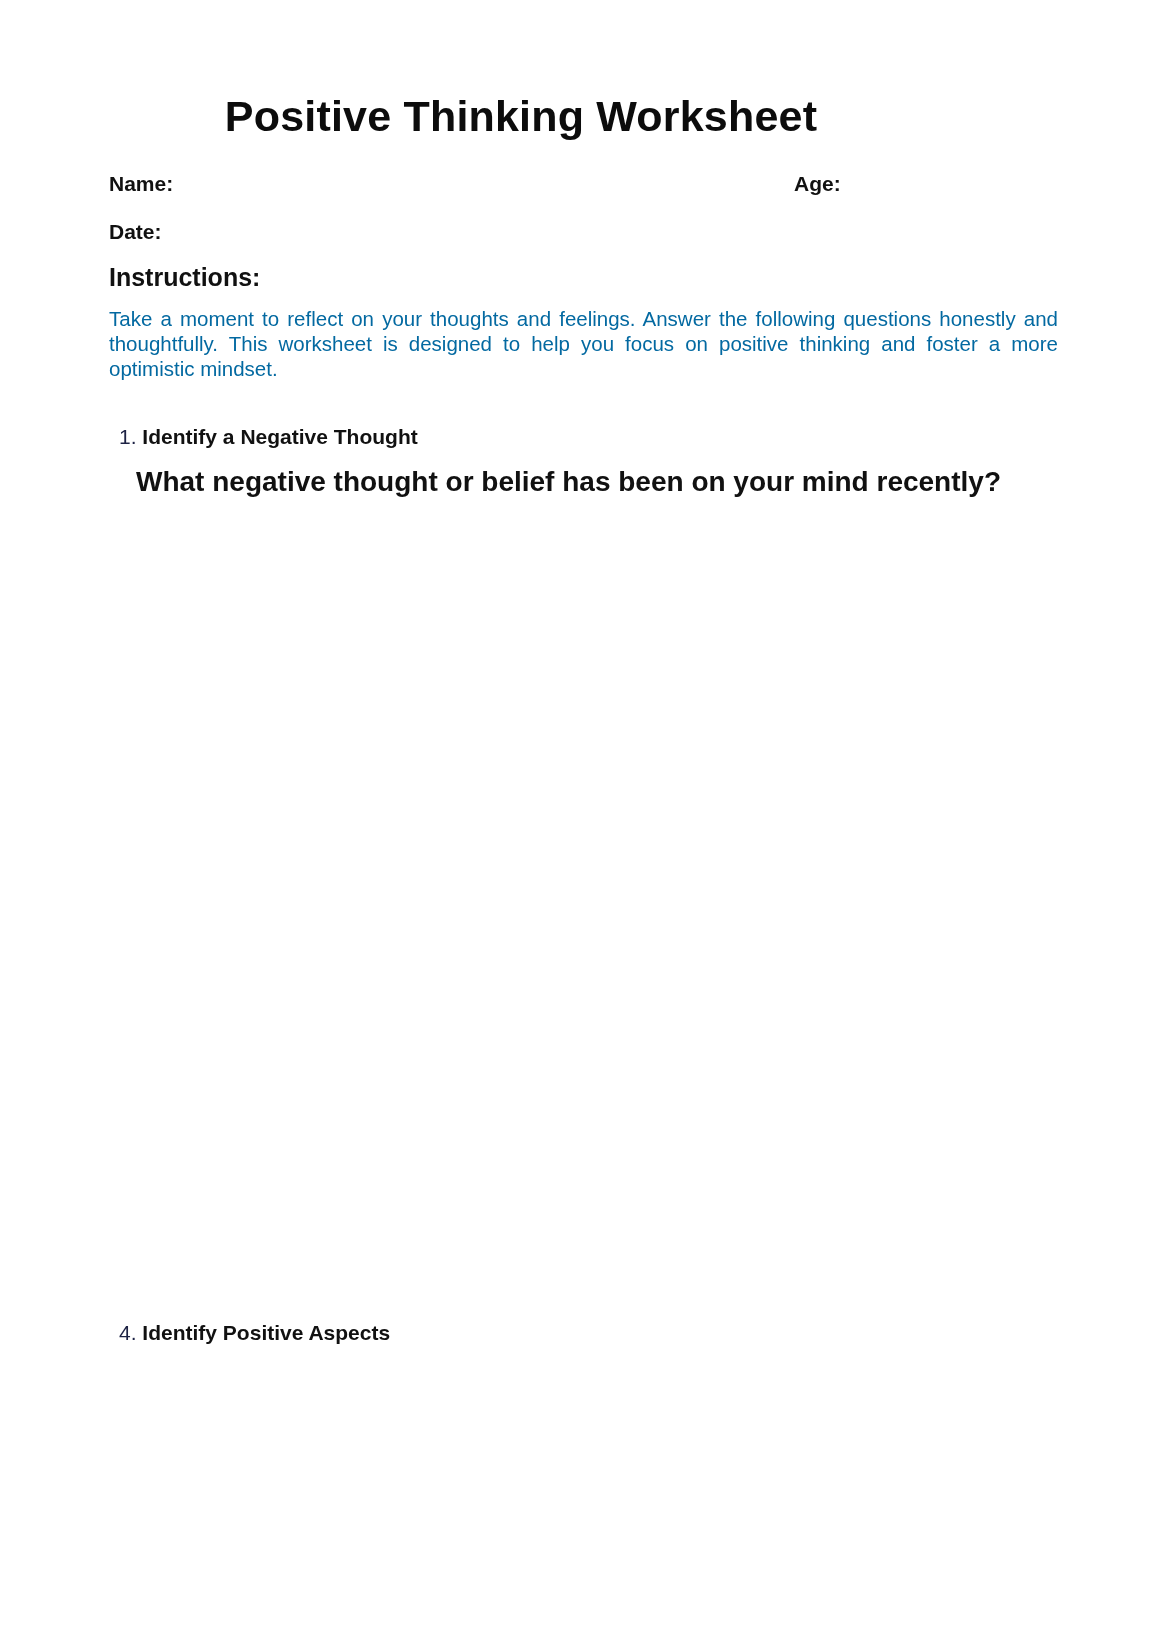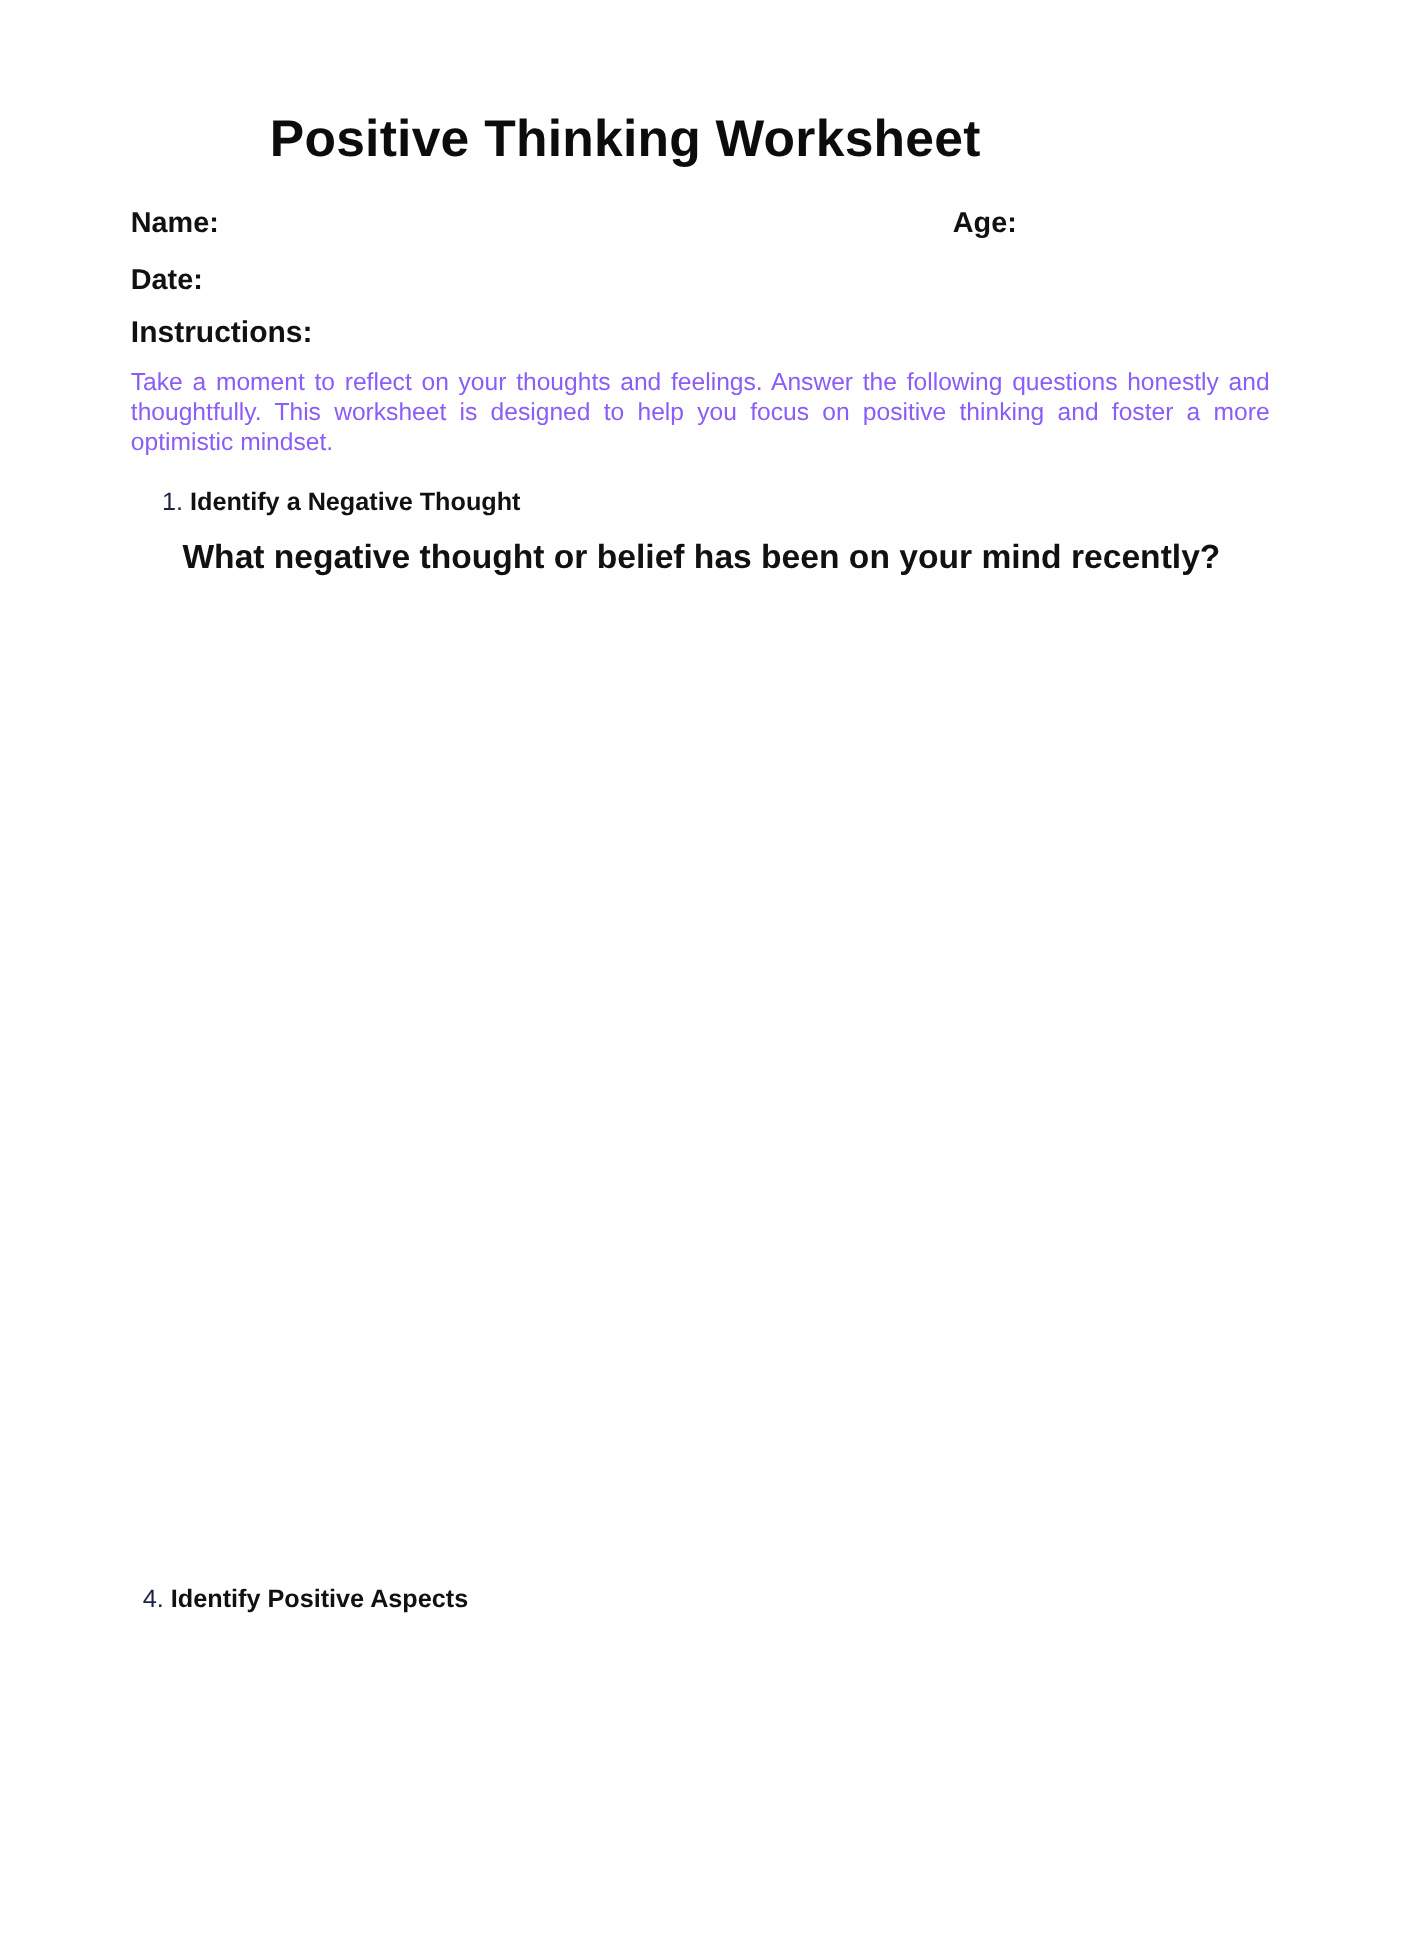--- a/index.html
+++ b/index.html
@@ -5,25 +5,25 @@
   html, body { margin: 0; padding: 0; background: #ffffff; }
   body {
     width: 1176px; height: 1630px; position: relative; overflow: hidden;
     font-family: "Liberation Sans", sans-serif; color: #111111;
   }
   .page { position: absolute; left: 0; top: 0; width: 1176px; height: 1630px; }
   .title {
     position: absolute; left: 0; width: 1042px; top: 92px; text-align: center;
     font-size: 43px; font-weight: bold; letter-spacing: 0.2px; color: #0c0c0c;
   }
-  .field { position: absolute; font-size: 24px; font-weight: bold; color: #111; }
+  .field { position: absolute; font-size: 21px; font-weight: bold; color: #111; }
   .instructions-label { position: absolute; left: 109px; top: 263px; font-size: 25px; font-weight: bold; }
   .instructions-text {
     position: absolute; left: 109px; top: 306px; width: 949px;
-    font-size: 20.5px; line-height: 25px; text-align: justify; text-align-last: left; color: #8b5cf6;
+    font-size: 20.5px; line-height: 25px; text-align: justify; text-align-last: left; color: #0369a1;
   }
   .section { position: absolute; left: 119px; width: 940px; }
   .section-head { font-size: 21px; font-weight: bold; height: 26px; line-height: 26px; }
   .section-num { font-weight: normal; color: #1d2244; }
   .section-question {
     margin-left: 17px; margin-top: 19px; font-size: 28px; font-weight: bold; line-height: 26px; width: 905px;
   }
 </style>
 </head>
 <body>
@@ -32,21 +32,21 @@
 
   <div class="title">Positive Thinking Worksheet</div>
 
   <div class="field" style="left:109px; top:172px;">Name:</div>
   <div class="field" style="left:794px; top:172px;">Age:</div>
   <div class="field" style="left:109px; top:220px;">Date:</div>
 
   <div class="instructions-label">Instructions:</div>
   <div class="instructions-text">Take a moment to reflect on your thoughts and feelings. Answer the following questions honestly and thoughtfully. This worksheet is designed to help you focus on positive thinking and foster a more optimistic mindset.</div>
 
-  <div class="section" style="top:406px;margin-left:16px;">
+  <div class="section" style="top:424px;">
     <div class="section-head">
       <span class="section-num">1.</span>
       <span>Identify a Negative Thought</span>
     </div>
     <div class="section-question">What negative thought or belief has been on your mind recently?</div>
   </div>
 
   <div class="section" style="top:690px;">
   </div>
 

